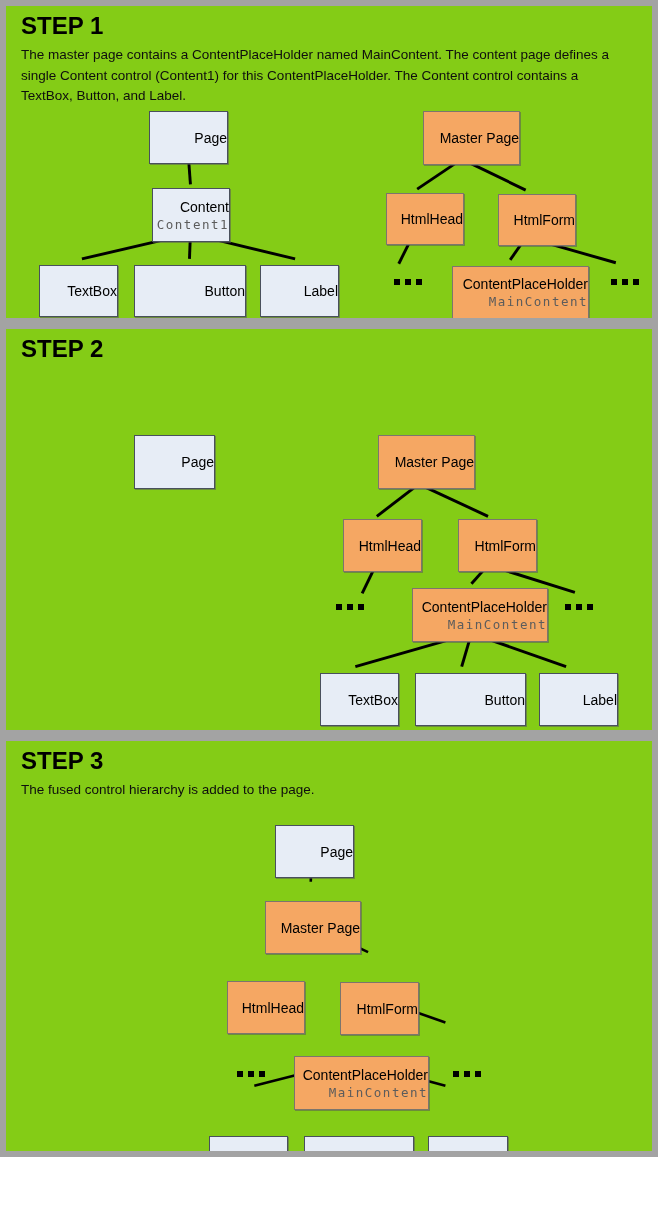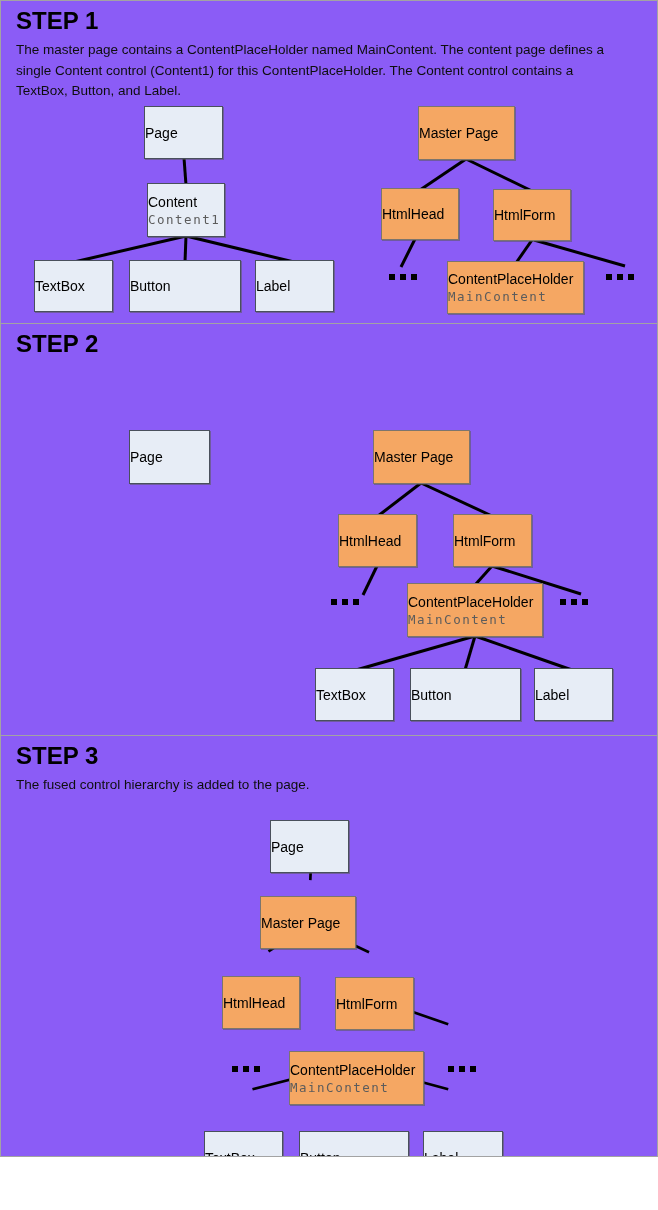--- a/index.html
+++ b/index.html
@@ -1,36 +1,36 @@
 <!DOCTYPE html>
 <html style="--blue-fill: #e7edf6; --blue-border: #49505c; --orange-fill: #f5a763; --orange-border: #7c756d; --code-color: #5c5c5c;"><head>
 <meta charset="utf-8">
 <style>
   html,body { margin:0; padding:0; background:#ffffff; }
   body { font-family:"Liberation Sans", sans-serif; }
   .figure { width:658px; }
   .panel { position:relative; width:658px; box-sizing:border-box;
-           border:1px solid #a3a3a3; background:#8b5cf6; overflow:hidden; }
+           border:6px solid #a3a3a3; background:#84cc16; overflow:hidden; }
   .panel + .panel { margin-top:-1px; }
   #panel-step1 { height:324px; }
   #panel-step2 { height:413px; }
   #panel-step3 { height:422px; }
 
   .step-title { position:absolute; left:15px; top:6px; font-size:24px;
                 font-weight:bold; color:#000; white-space:nowrap; }
   .desc { position:absolute; left:15px; top:39px; font-size:13.5px;
           line-height:20.5px; color:#0e0e0e; }
   .desc div { white-space:nowrap; }
 
   svg.connectors { position:absolute; left:0; top:0; width:100%; height:100%;
                    pointer-events:none; }
   svg.connectors line { stroke:#000; stroke-width:3; stroke-linecap:butt; }
 
   .node { position:absolute; display:flex; flex-direction:column;
-          align-items:flex-start; justify-content:center; text-align:center;
+          align-items:flex-end; justify-content:center; text-align:center;
           box-sizing:border-box; font-size:14px; color:#000; }
   .node.blue   { background:var(--blue-fill,#e7edf6);
                  border:1px solid var(--blue-border,#49505c);
                  box-shadow:1px 1px 0 rgba(90,90,90,.55); }
   .node.orange { background:var(--orange-fill,#f5a763);
                  border:1px solid var(--orange-border,#7c756d);
                  box-shadow:1px 1px 0 rgba(90,90,90,.55); }
   .node .code { font-family:"DejaVu Sans Mono", monospace; font-size:12.5px;
                 letter-spacing:1.5px; color:var(--code-color,#5c5c5c);
                 margin-top:2px; white-space:nowrap; }

